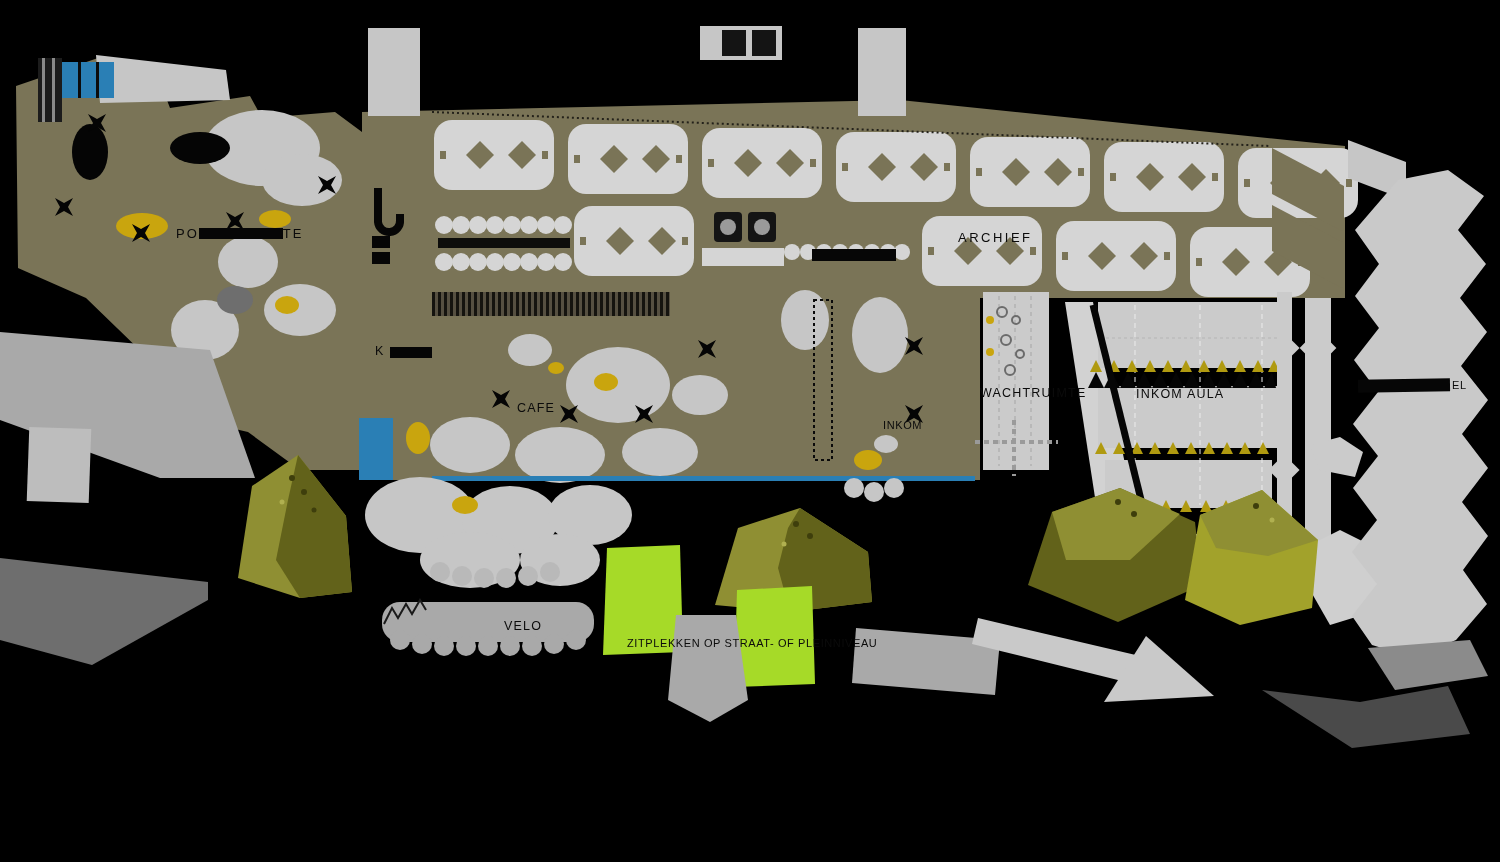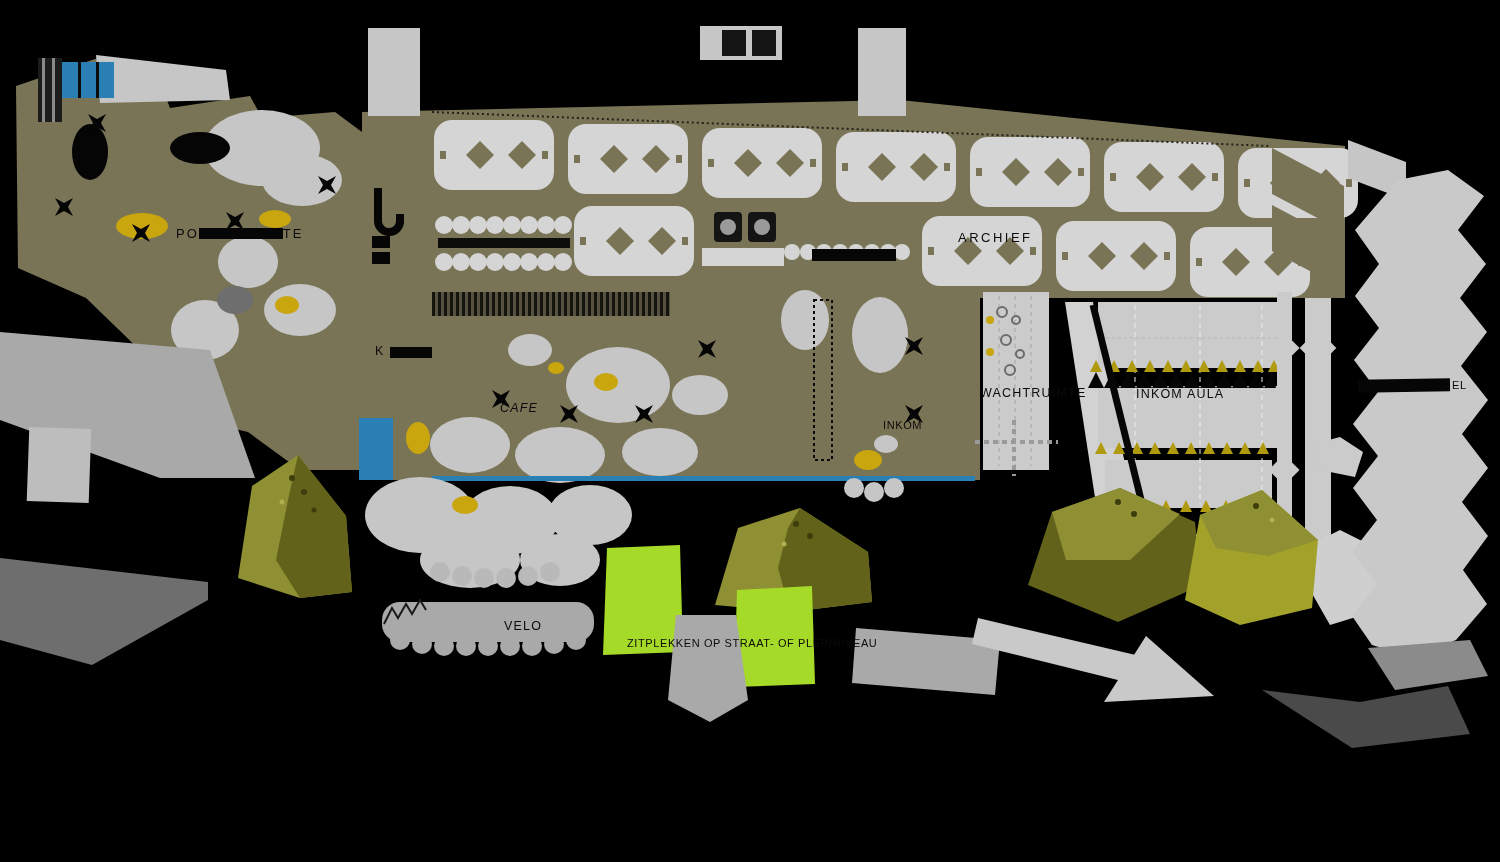--- a/index.html
+++ b/index.html
@@ -362,21 +362,21 @@
 
   <div class="plan-label lbl-12" style="left:936px;top:387px;margin-left:44px;">WACHTRUIMTE</div>
 
   <div class="plan-label lbl-12" style="left:1136px;top:388px;">INKOM AULA</div>
 
   <div class="bar" style="left:1358px;top:379px;width:92px;height:13px;transform:rotate(-1deg);"></div>
   <div class="plan-label lbl-11" style="left:1452px;top:380px;">EL</div>
 
   <div class="plan-label lbl-11" style="left:883px;top:420px;">INKOM</div>
 
-  <div class="plan-label lbl-12" style="left:500px;top:402px;font-style:italic;">CAFE</div>
+  <div class="plan-label lbl-12" style="left:517px;top:402px;">CAFE</div>
 
   <div class="plan-label lbl-12" style="left:375px;top:345px;">K</div>
   <div class="bar" style="left:390px;top:347px;width:42px;height:11px;"></div>
 
   <div class="plan-label lbl-12" style="left:504px;top:620px;">VELO</div>
 
   <div class="plan-label lbl-11" style="left:627px;top:638px;text-align:center;">ZITPLEKKEN OP STRAAT- OF PLEINNIVEAU</div>
 
 </div>
 

